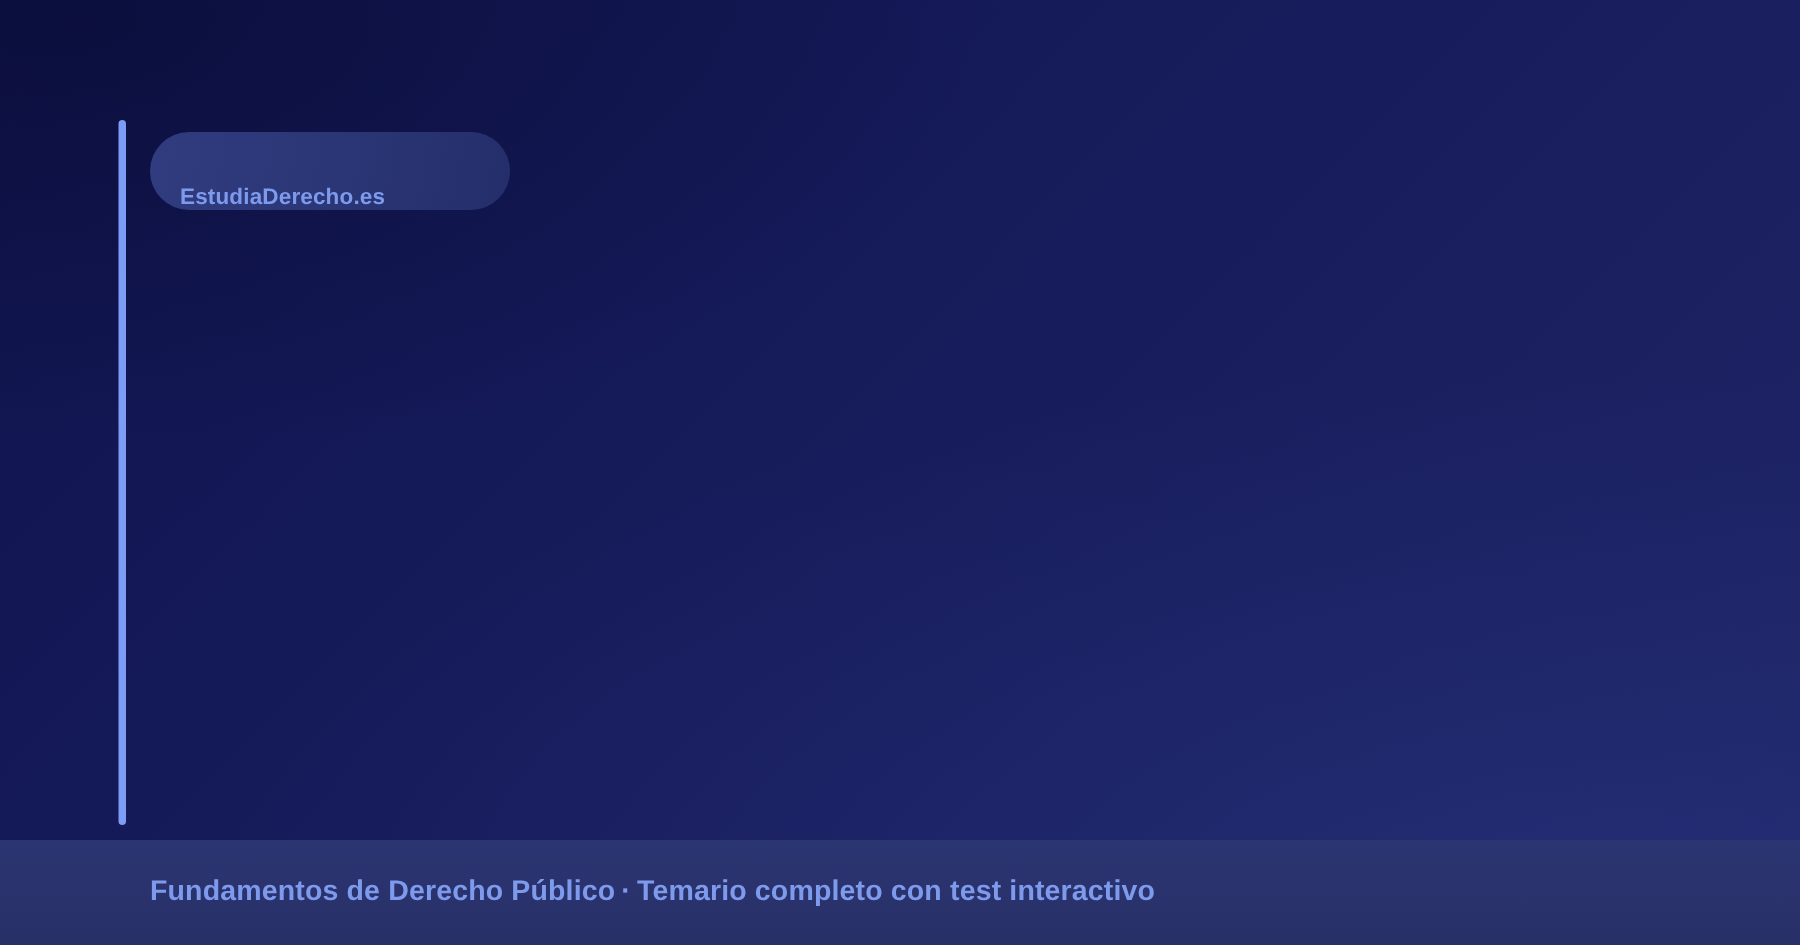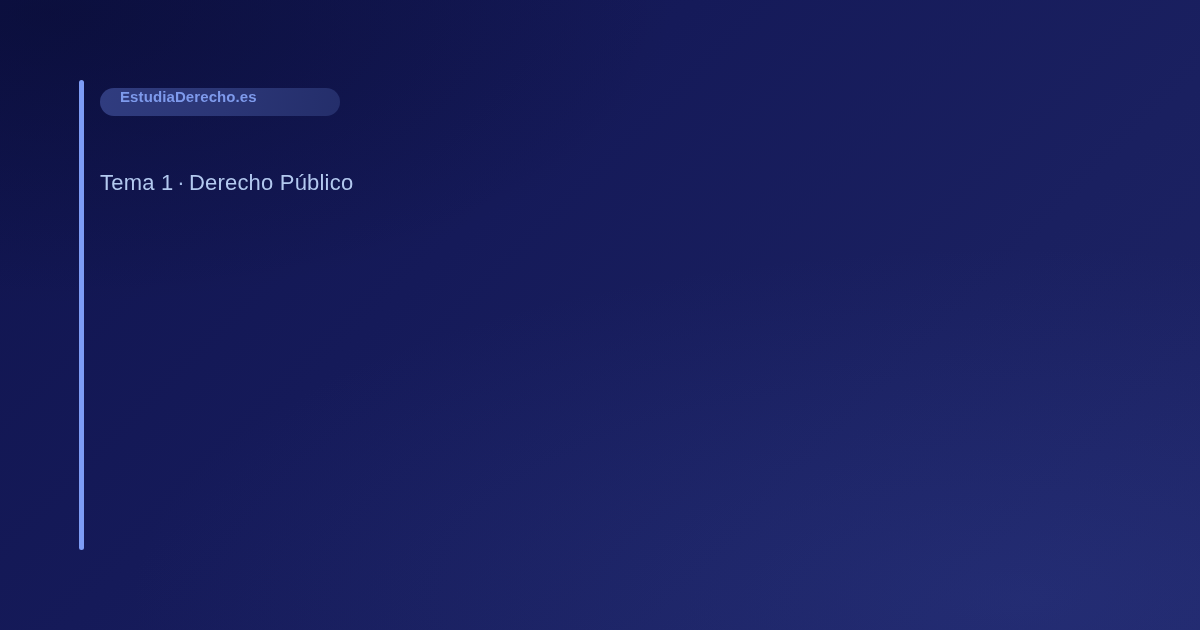--- a/index.html
+++ b/index.html
@@ -49,23 +49,23 @@
   .content {
     position: absolute;
     left: 100px;
     top: 88px;
     right: 90px;
   }
 
   
   .brand-badge {
     display: inline-flex;
-    align-items: flex-start;
+    align-items: flex-end;
     justify-content: flex-start;
-    height: 28px;
+    height: 52px;
     padding: 0 20px;
     min-width: 240px;
     border-radius: 999px;
     background: linear-gradient(100deg, #303c7f 0%, #2b3676 52%, #242e6b 100%);
     box-sizing: border-box;
   }
   .brand-badge-label {
     font-size: 15px;
     font-weight: bold;
     letter-spacing: 0.1px;
@@ -130,21 +130,23 @@
   <div class="bg-sheen"></div>
 
   <div class="accent-bar"></div>
 
   <div class="content">
 
     <div class="brand-badge">
       <span class="brand-badge-label">EstudiaDerecho.es</span>
     </div>
 
-    <div class="eyebrow">
-      <span>Tema 1</span><span class="eyebrow-sep">·</span><span>Derecho Público</span>
-    </div>
 
 
   </div>
 
+  <div class="footer-bar">
+    <div class="footer-text">
+      <span>Fundamentos de Derecho Público</span><span class="footer-sep">·</span><span>Temario completo con test interactivo</span>
+    </div>
+  </div>
 
 </div>
 
 </body></html>

